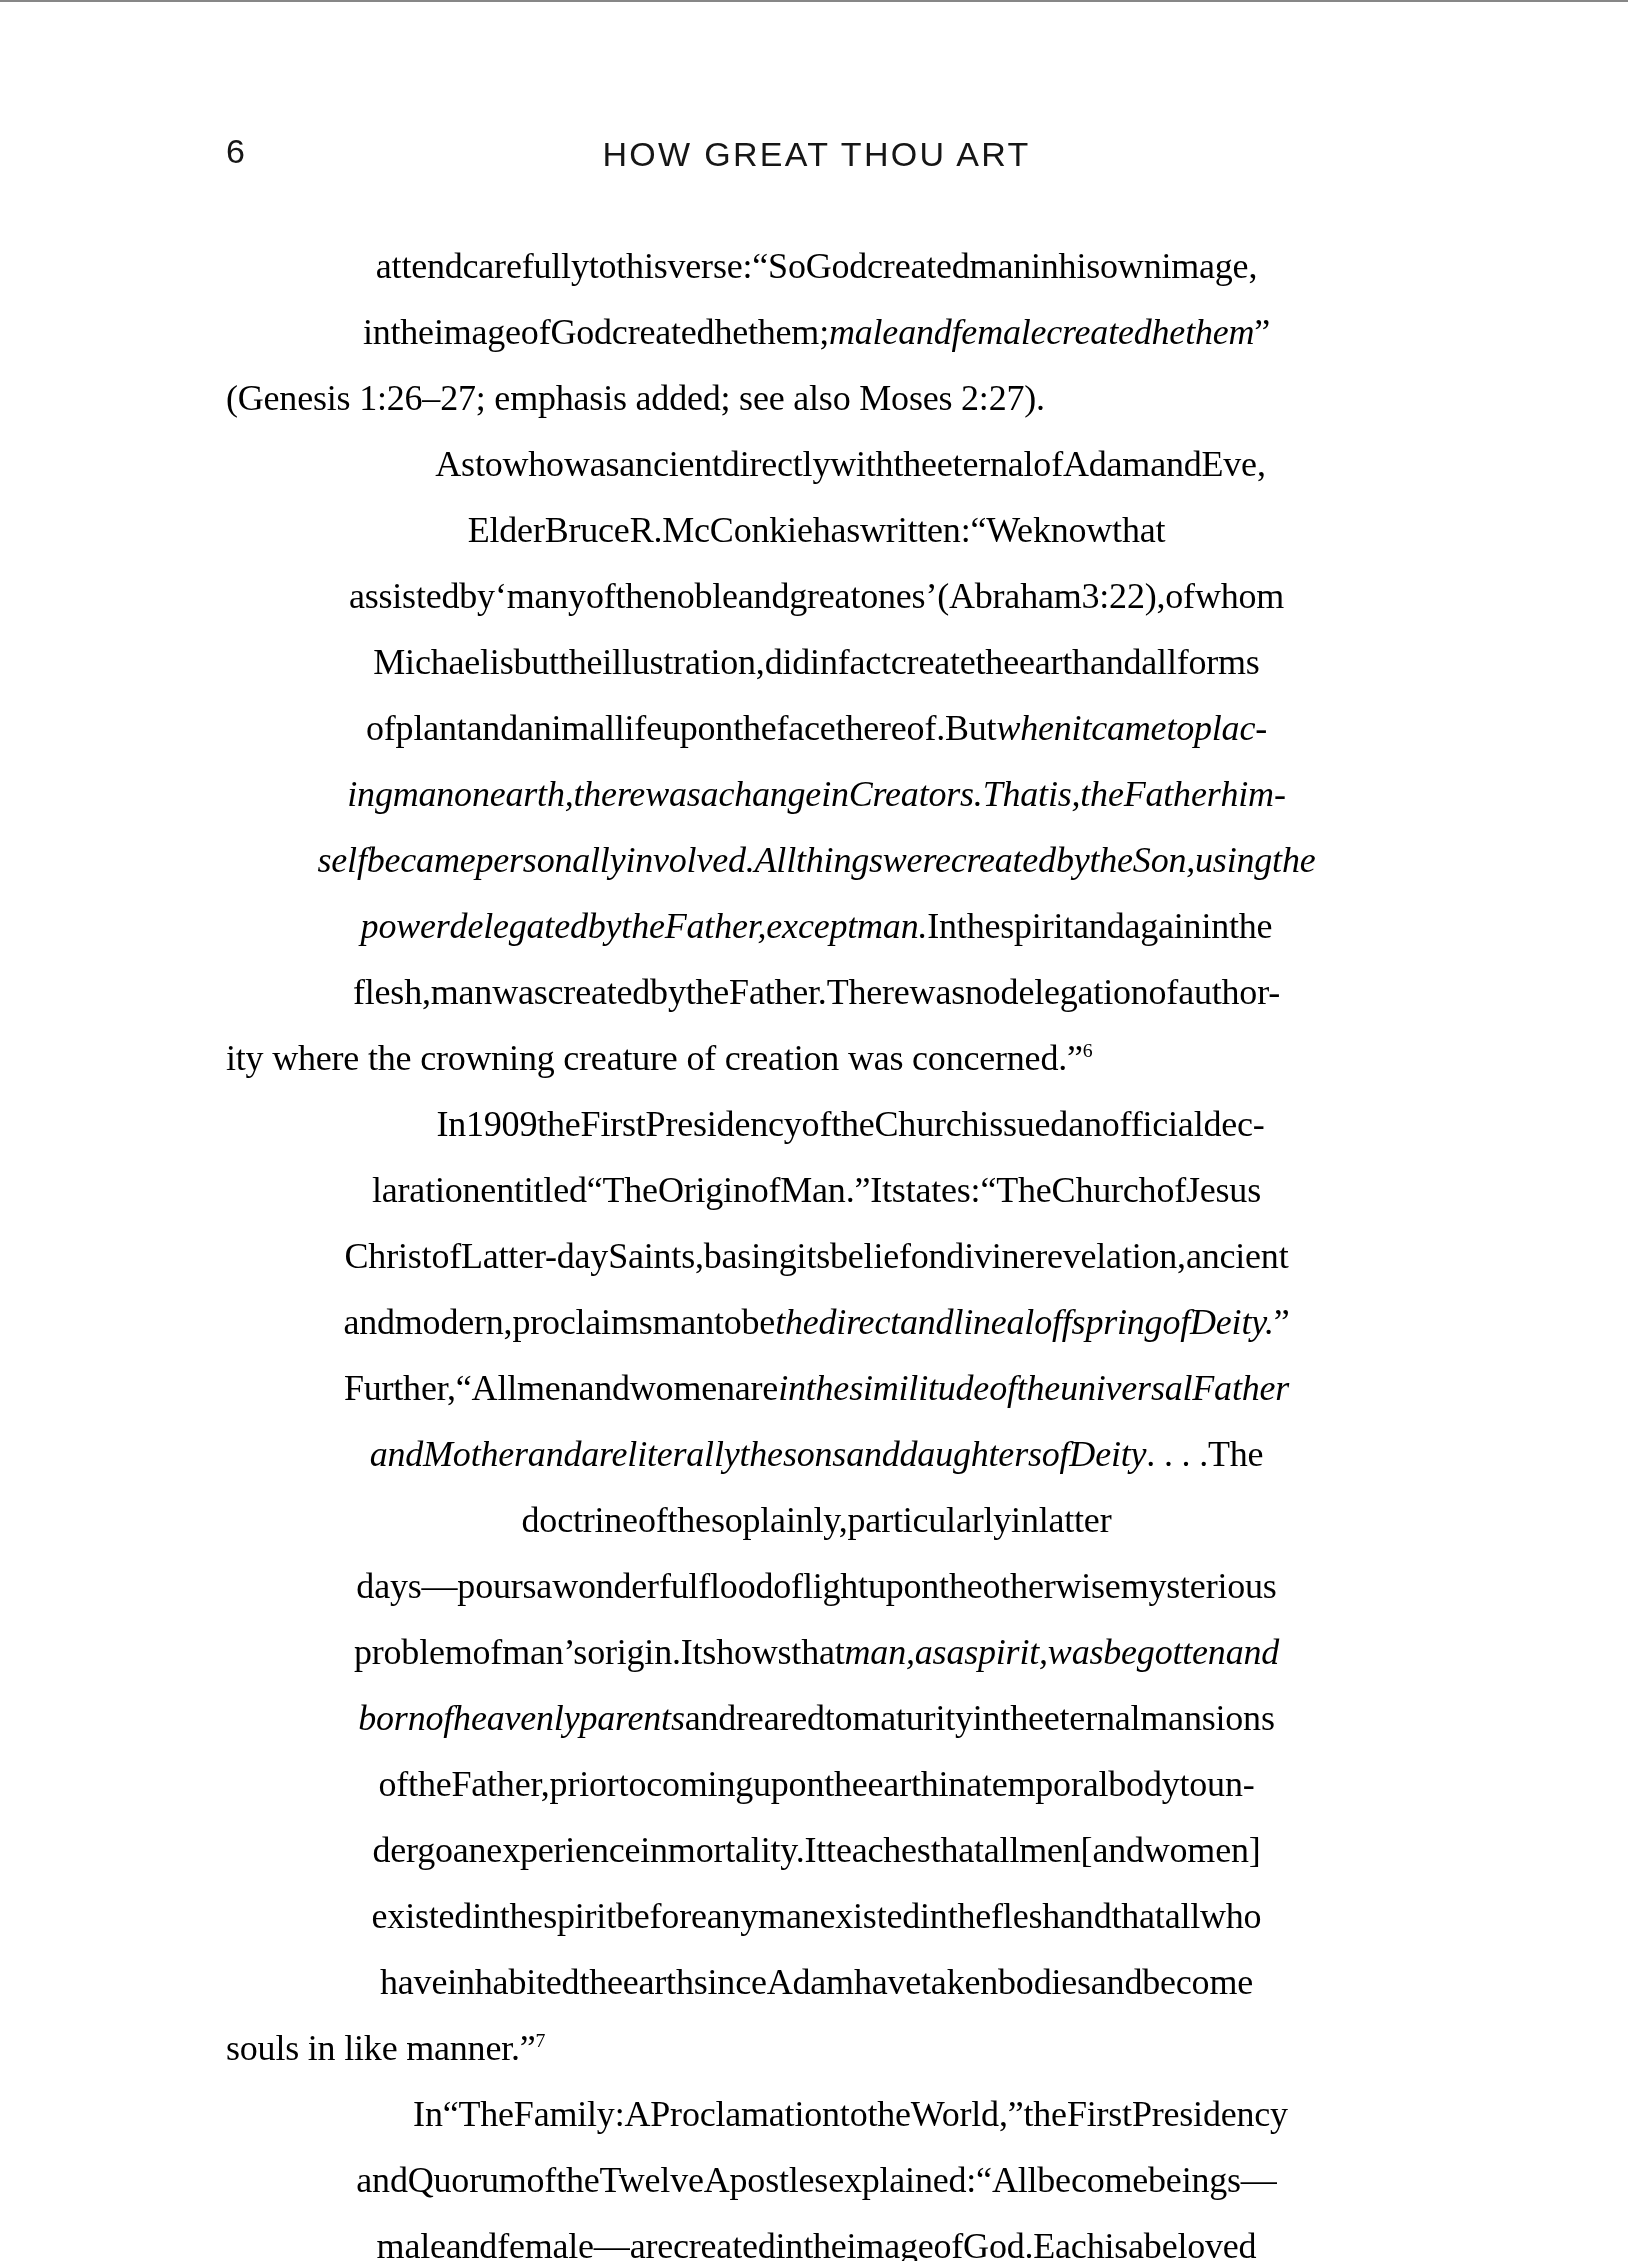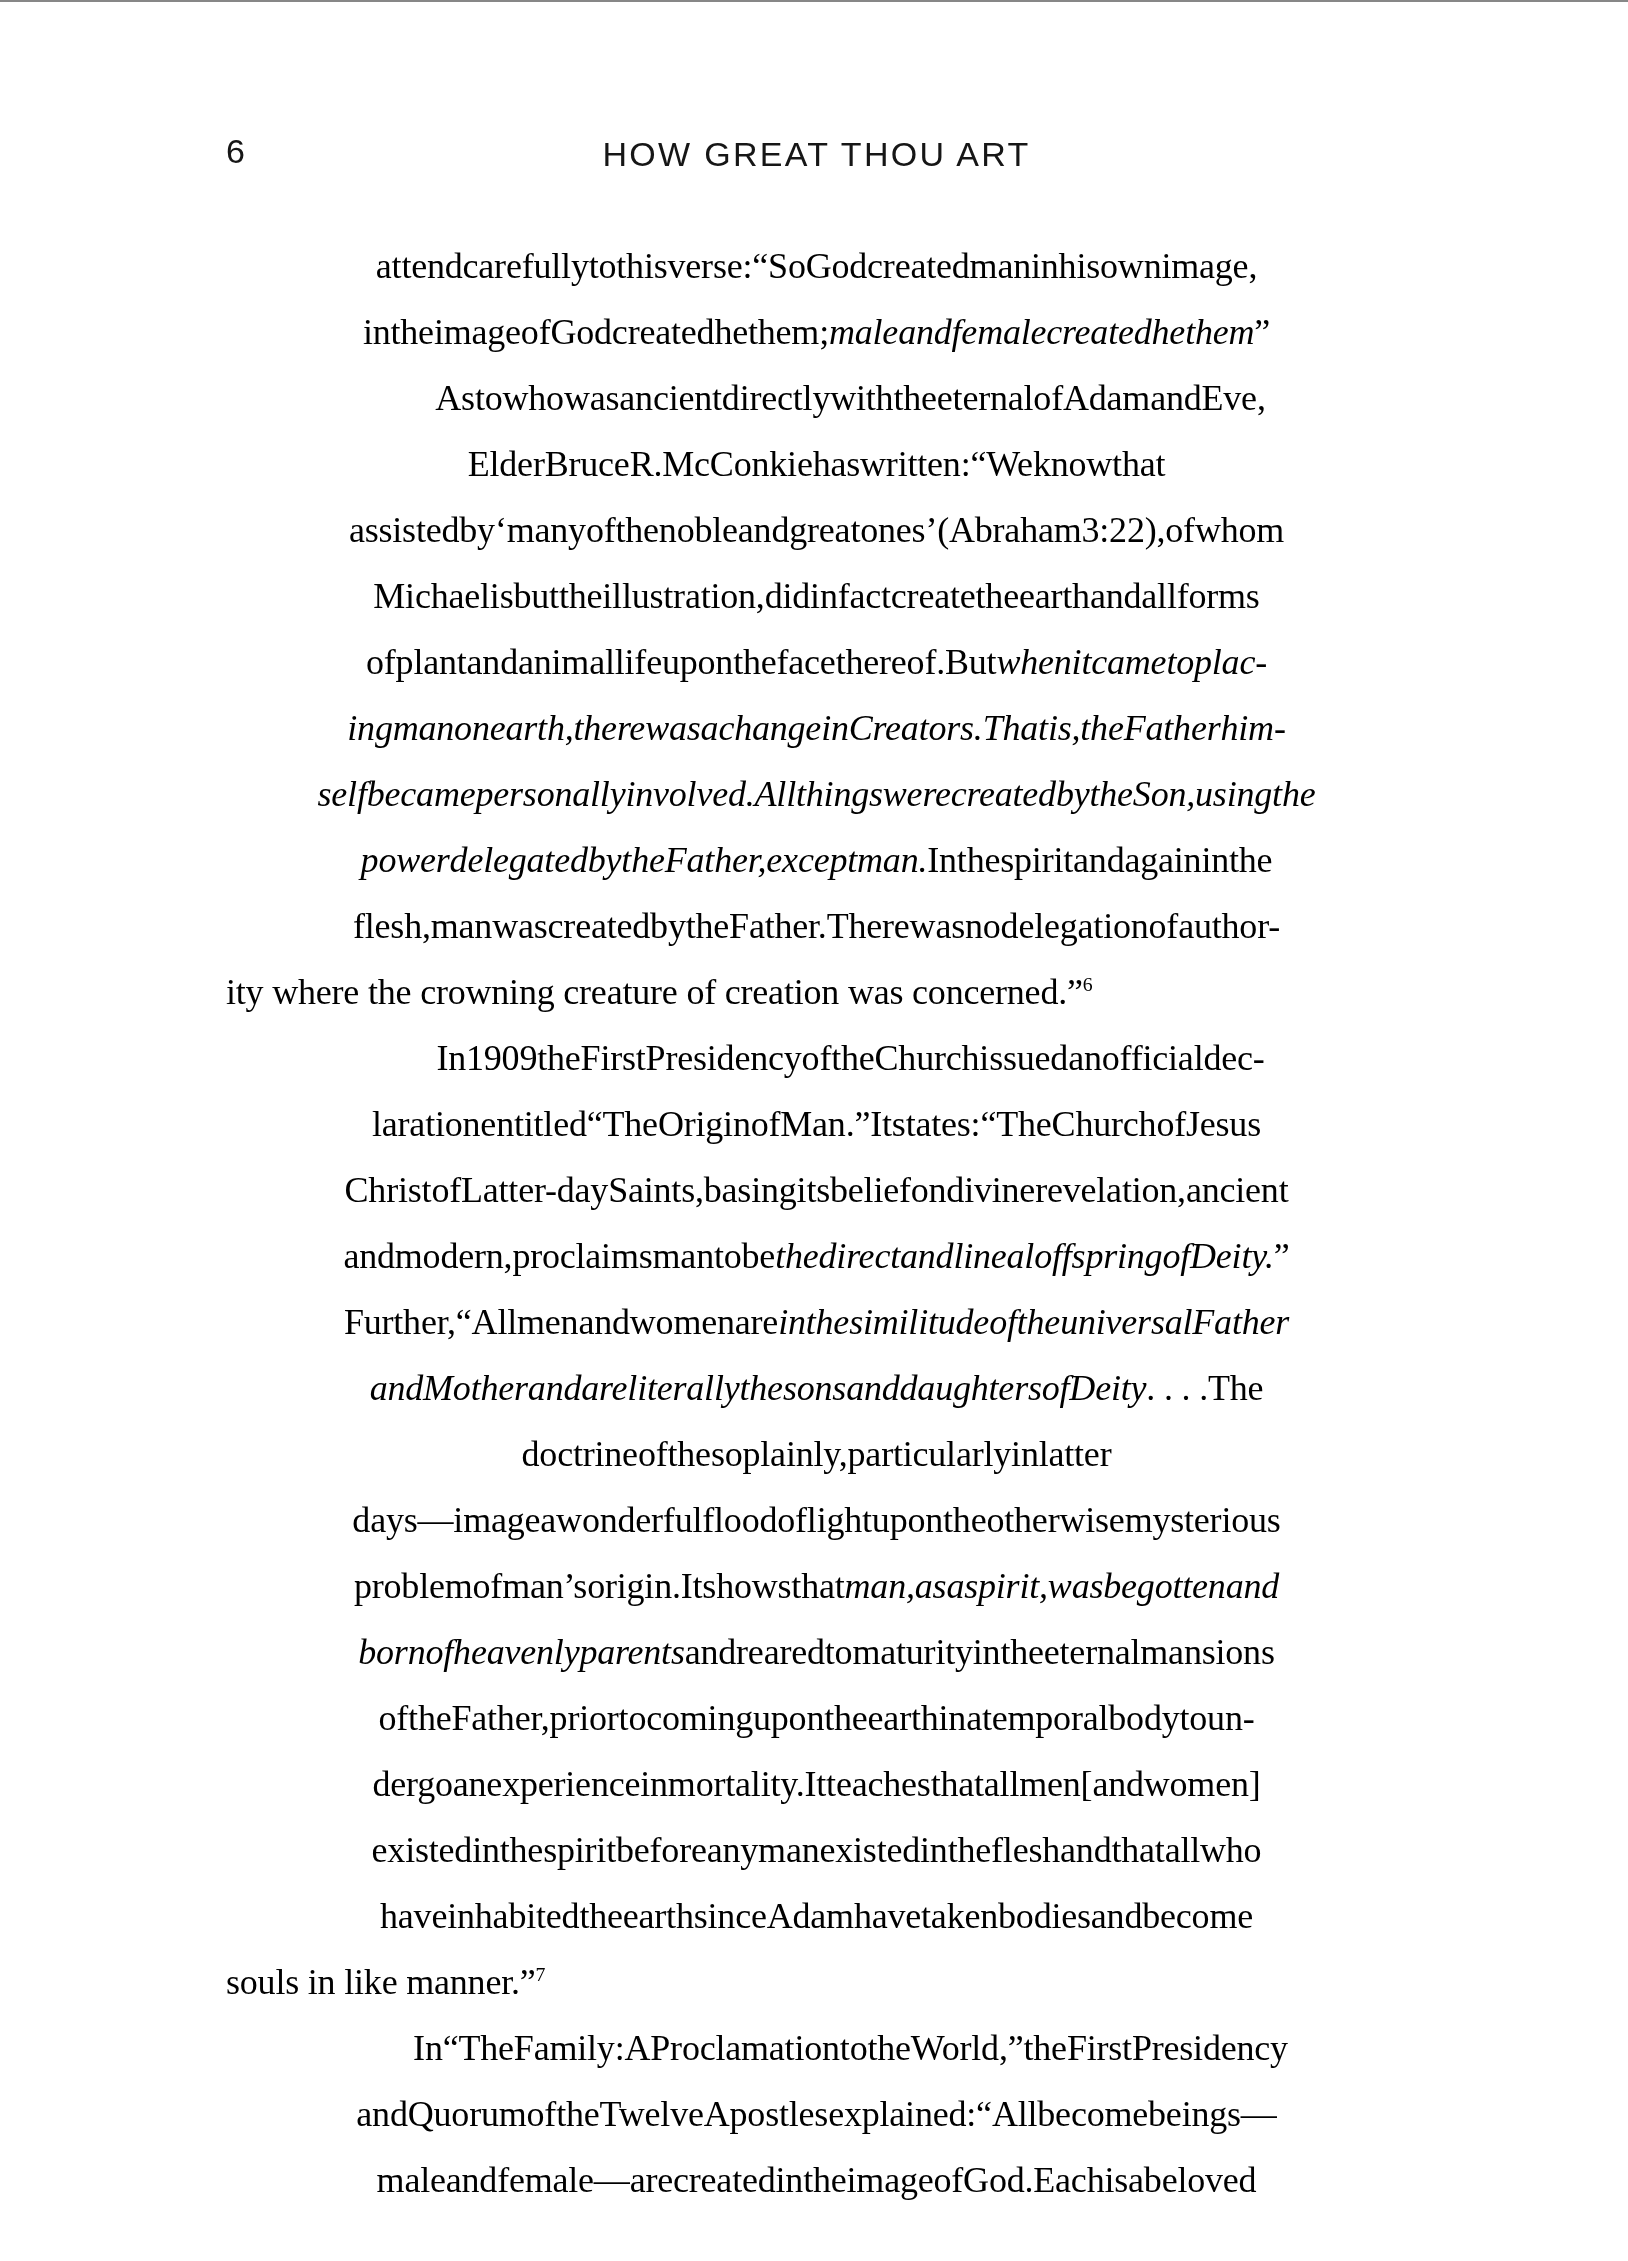--- a/index.html
+++ b/index.html
@@ -117,20 +117,21 @@
         <span class="w"><span>created</span></span>
         <span class="w"><span>he</span></span>
         <span class="w"><span>them;</span></span>
         <span class="w"><span class="i">male</span></span>
         <span class="w"><span class="i">and</span></span>
         <span class="w"><span class="i">female</span></span>
         <span class="w"><span class="i">created</span></span>
         <span class="w"><span class="i">he</span></span>
         <span class="w"><span class="i">them</span><span>”</span></span>
       </div>
+      <div class="line"><span>(Genesis 1:26–27; emphasis added; see also Moses 2:27).</span></div>
       <div class="line just ind">
         <span class="w"><span>As</span></span>
         <span class="w"><span>to</span></span>
         <span class="w"><span>who</span></span>
         <span class="w"><span>was</span></span>
         <span class="w"><span>ancient</span></span>
         <span class="w"><span>directly</span></span>
         <span class="w"><span>with</span></span>
         <span class="w"><span>the</span></span>
         <span class="w"><span>eternal</span></span>
@@ -351,21 +352,21 @@
         <span class="w"><span>doctrine</span></span>
         <span class="w"><span>of</span></span>
         <span class="w"><span>the</span></span>
         <span class="w"><span>so</span></span>
         <span class="w"><span>plainly,</span></span>
         <span class="w"><span>particularly</span></span>
         <span class="w"><span>in</span></span>
         <span class="w"><span>latter</span></span>
       </div>
       <div class="line just">
-        <span class="w"><span>days—image</span></span>
+        <span class="w"><span>days—pours</span></span>
         <span class="w"><span>a</span></span>
         <span class="w"><span>wonderful</span></span>
         <span class="w"><span>flood</span></span>
         <span class="w"><span>of</span></span>
         <span class="w"><span>light</span></span>
         <span class="w"><span>upon</span></span>
         <span class="w"><span>the</span></span>
         <span class="w"><span>otherwise</span></span>
         <span class="w"><span>mysterious</span></span>
       </div>

